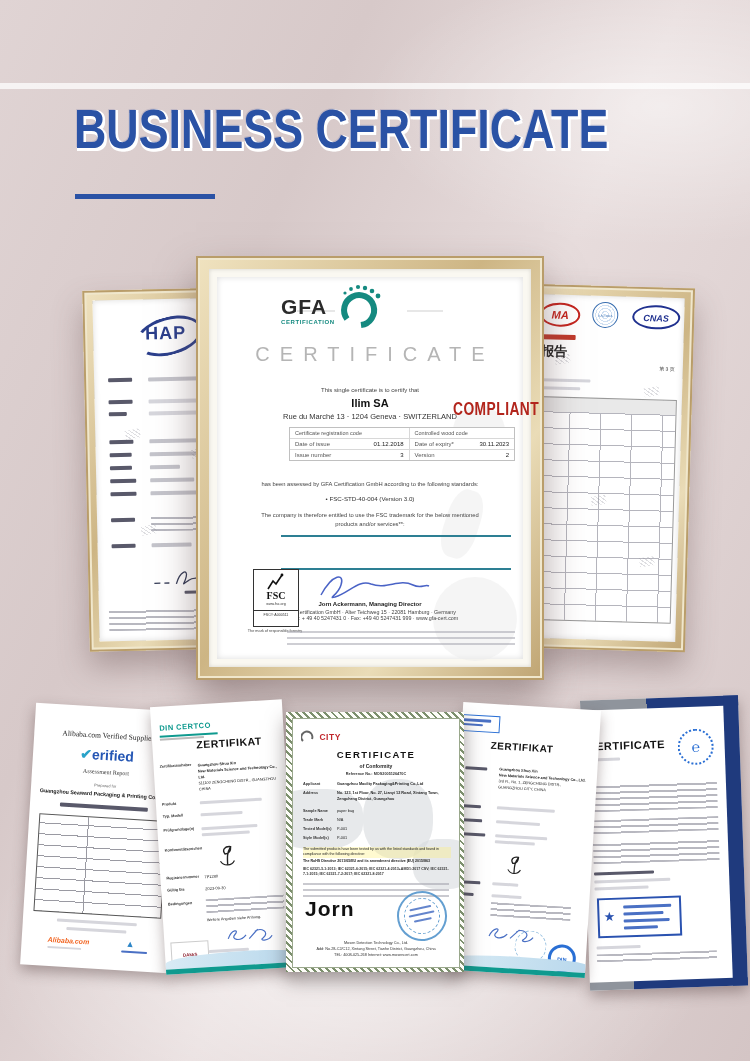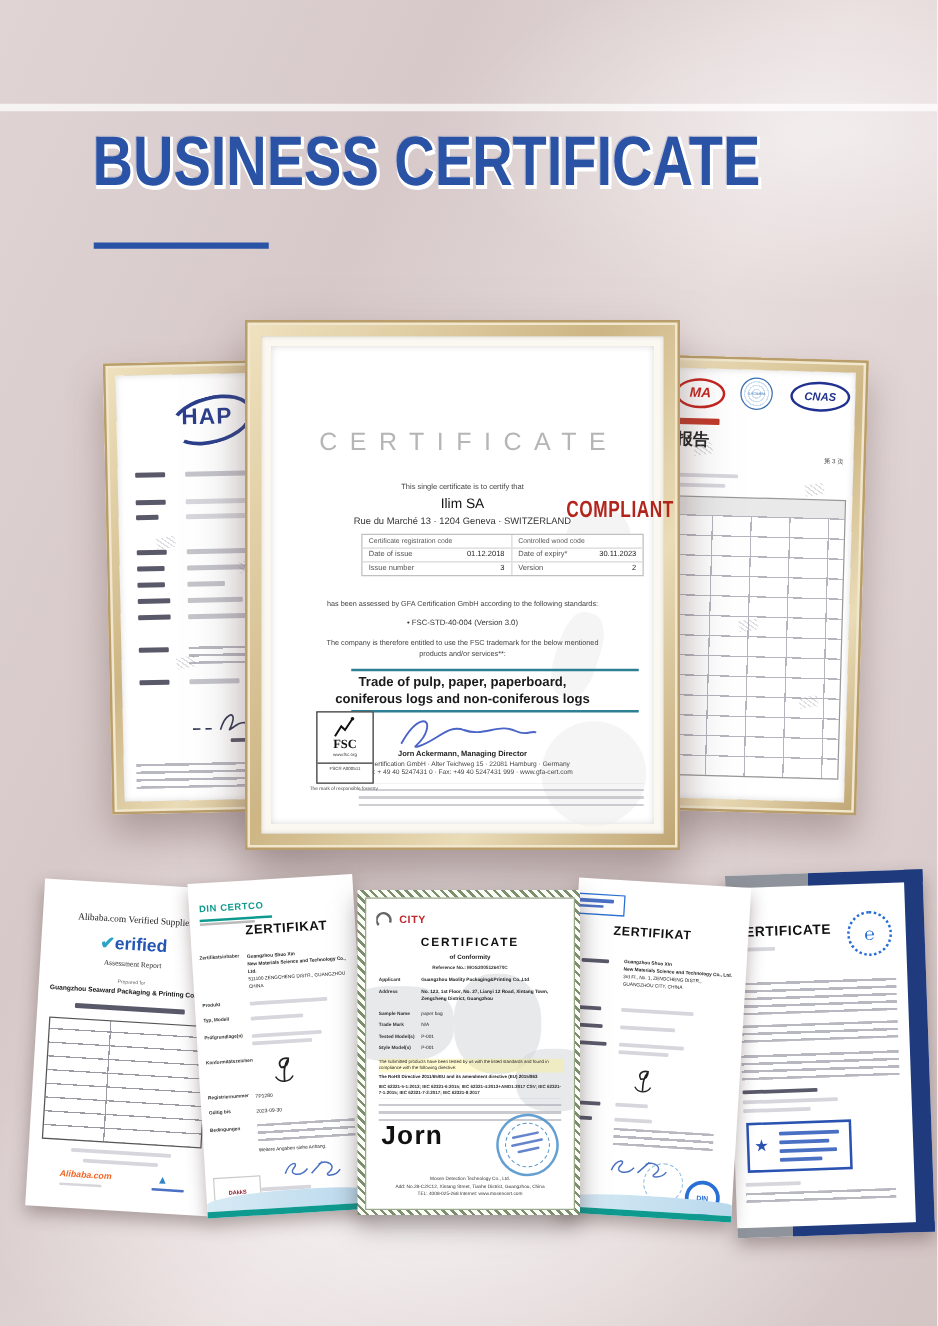--- a/index.html
+++ b/index.html
@@ -101,24 +101,39 @@
     </div>
   </div>
 
   <div class="gold" style="left:196px;top:256px;width:348px;height:424px;z-index:12;box-shadow:0 20px 36px rgba(100,75,75,.5),inset 0 0 0 2px #b99d6a,inset 0 0 0 4px #f0e7cc">
     <div style="position:absolute;inset:13px;background:#faf8f1;box-shadow:inset 0 0 4px rgba(0,0,0,.15)">
       <div class="pg" style="inset:8px;overflow:visible">
         <div class="wm" style="left:236px;top:128px;width:52px;height:52px;opacity:.55"></div>
         <div class="wm" style="left:228px;top:212px;width:34px;height:70px;border-radius:40%;transform:rotate(18deg);opacity:.5"></div>
         <div class="wm" style="left:216px;top:300px;width:84px;height:84px;opacity:.5"></div>
 
+        <div style="position:absolute;left:0;right:0;top:4px;height:52px;text-align:center">
+          <svg width="150" height="50" viewBox="0 0 150 50" style="margin:0 auto">
+            <path d="M52 38 A15 15 0 1 1 66 44" fill="none" stroke="#158a80" stroke-width="6"></path>
+            <circle cx="50" cy="12" r="1.6" fill="#158a80"></circle>
+              <circle cx="56" cy="8" r="1.9" fill="#158a80"></circle>
+            <circle cx="63" cy="6" r="2.1" fill="#158a80"></circle>
+              <circle cx="70" cy="7" r="2.2" fill="#158a80"></circle>
+            <circle cx="77" cy="10" r="2.3" fill="#158a80"></circle>
+              <circle cx="83" cy="15" r="2.4" fill="#158a80"></circle>
+            <line x1="2" y1="30" x2="40" y2="30" stroke="#cfcfcf" stroke-width="1"></line>
+            <line x1="112" y1="30" x2="148" y2="30" stroke="#cfcfcf" stroke-width="1"></line>
+          </svg>
+          <span class="t" style="left:64px;top:14px;font-size:21px;font-weight:bold;color:#2b2b2b;letter-spacing:1px">GFA</span>
+          <span class="t" style="left:64px;top:38px;font-size:6px;font-weight:bold;color:#158a80;letter-spacing:.6px">CERTIFICATION</span>
+        </div>
 
         <div class="t c" style="top:66px;font-size:20px;color:#b5b5b5;letter-spacing:10px;text-indent:10px">CERTIFICATE</div>
         <div class="t c" style="top:110px;font-size:6px;color:#444">This single certificate is to certify that</div>
-        <div class="t c" style="top:120px;font-size:11px;font-weight:normal;color:#111">Ilim SA</div>
+        <div class="t c" style="top:120px;font-size:11px;font-weight:bold;color:#111">Ilim SA</div>
         <div class="t c" style="top:135px;font-size:7.5px;color:#333">Rue du Marché 13  ·  1204 Geneva  ·  SWITZERLAND</div>
         <div class="t" style="left:236px;top:120px;font-size:15px;font-weight:bold;color:#b2251c;transform:scale(.92,1.25);transform-origin:left top;letter-spacing:.5px;z-index:30">COMPLIANT</div>
 
         <div style="position:absolute;left:72px;top:150px;width:224px;border:1px solid #c0c0c0;background:#fff;font-family:inherit">
           <div style="display:flex;border-bottom:1px solid #d8d8d8">
             <div style="flex:1.15;padding:2px 5px;font-size:5.5px;color:#555">Certificate registration code</div>
             <div style="flex:1;padding:2px 5px;font-size:5.5px;color:#555;border-left:1px solid #d8d8d8">Controlled wood code</div>
           </div>
           <div style="display:flex;border-bottom:1px solid #d8d8d8;font-size:6px">
             <div style="flex:1.15;padding:2px 5px;display:flex;justify-content:space-between">
@@ -139,21 +154,20 @@
               <span style="color:#555">Version</span>
               <span style="color:#222">2</span>
             </div>
           </div>
         </div>
 
         <div class="t c" style="top:204px;font-size:5.8px;color:#444">has been assessed by GFA Certification GmbH according to the following standards:</div>
         <div class="t c" style="top:218px;font-size:6.2px;color:#333">•  FSC-STD-40-004 (Version 3.0)</div>
         <div class="t c" style="top:234px;left:40px;right:40px;font-size:5.8px;color:#444;line-height:1.5">The company is therefore entitled to use the FSC trademark for the below mentioned products and/or services**:</div>
         <div class="t" style="left:64px;top:258px;width:230px;height:2px;background:#2d7f93"></div>
-        <div class="t c" style="top:263px;left:50px;right:50px;font-size:10.5px;font-weight:bold;color:#1a1a1a;line-height:1.25">Trade of pulp, paper, paperboard, coniferous logs and non-coniferous logs</div>
         <div class="t" style="left:64px;top:291px;width:230px;height:2px;background:#2d7f93"></div>
 
         <svg style="position:absolute;left:96px;top:294px" width="120" height="30" viewBox="0 0 120 30">
           <path d="M8 24 C 20 2,32 2,28 14 C 25 24,14 28,22 26 C 36 22,46 8,58 13 C 74 19,86 7,100 14 C 108 18,112 13,116 15" fill="none" stroke="#4a63c6" stroke-width="1.5"></path>
         </svg>
         <div class="t c" style="top:324px;font-size:6px;font-weight:bold;color:#222">Jorn Ackermann, Managing Director</div>
         <div class="t c" style="top:332px;font-size:5.3px;color:#444">GFA Certification GmbH  ·  Alter Teichweg 15  ·  22081 Hamburg  ·  Germany</div>
         <div class="t c" style="top:338px;font-size:5.3px;color:#444">Telefon: + 49 40 5247431 0  ·  Fax: +49 40 5247431 999  ·  www.gfa-cert.com</div>
 
         <div style="position:absolute;left:36px;top:292px;width:44px;height:56px;border:1px solid #333;text-align:center;background:#fff">

